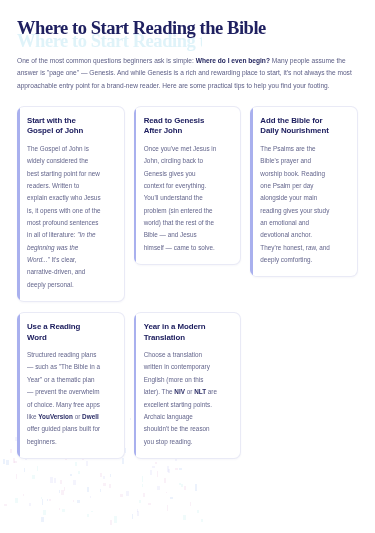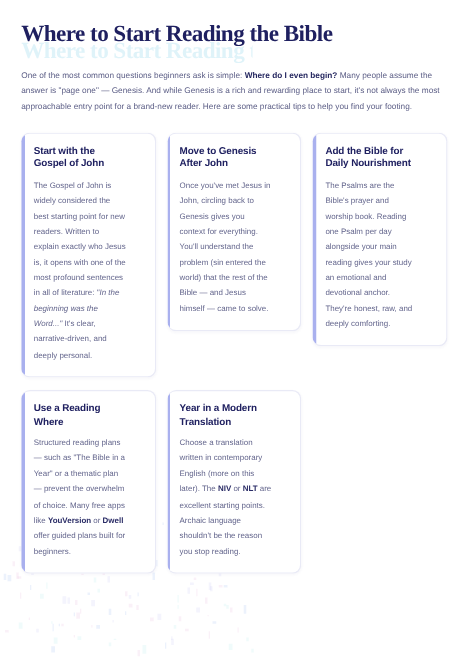--- a/index.html
+++ b/index.html
@@ -274,31 +274,31 @@
   </p>
 
   <div class="grid">
       <div class="card">
         <span class="card-accent"></span>
         <div class="card-title">Start with the Gospel of John</div>
         <div class="card-body"><span>The Gospel of John is widely considered the best starting point for new readers. Written to explain exactly who Jesus is, it opens with one of the most profound sentences in all of literature: </span><i>"In the beginning was the Word..."</i><span> It's clear, narrative-driven, and deeply personal.</span></div>
       </div>
       <div class="card">
         <span class="card-accent"></span>
-        <div class="card-title">Move to Genesis After John</div>
+        <div class="card-title">Read to Genesis After John</div>
         <div class="card-body"><span>Once you've met Jesus in John, circling back to Genesis gives you context for everything. You'll understand the problem (sin entered the world) that the rest of the Bible — and Jesus himself — came to solve.</span></div>
       </div>
       <div class="card">
         <span class="card-accent"></span>
         <div class="card-title">Add the Bible for Daily Nourishment</div>
         <div class="card-body"><span>The Psalms are the Bible's prayer and worship book. Reading one Psalm per day alongside your main reading gives your study an emotional and devotional anchor. They're honest, raw, and deeply comforting.</span></div>
       </div>
       <div class="card">
         <span class="card-accent"></span>
-        <div class="card-title">Use a Reading Where</div>
+        <div class="card-title">Use a Reading Word</div>
         <div class="card-body"><span>Structured reading plans — such as "The Bible in a Year" or a thematic plan — prevent the overwhelm of choice. Many free apps like </span><b>YouVersion</b><span> or </span><b>Dwell</b><span> offer guided plans built for beginners.</span></div>
       </div>
       <div class="card">
         <span class="card-accent"></span>
         <div class="card-title">Year in a Modern Translation</div>
         <div class="card-body"><span>Choose a translation written in contemporary English (more on this later). The </span><b>NIV</b><span> or </span><b>NLT</b><span> are excellent starting points. Archaic language shouldn't be the reason you stop reading.</span></div>
       </div>
     </div>
 
 </div>

